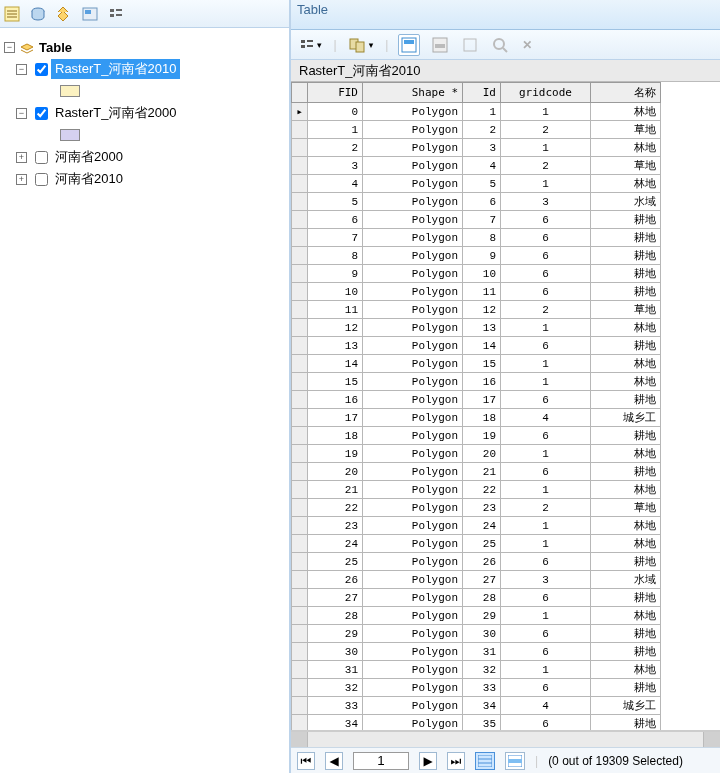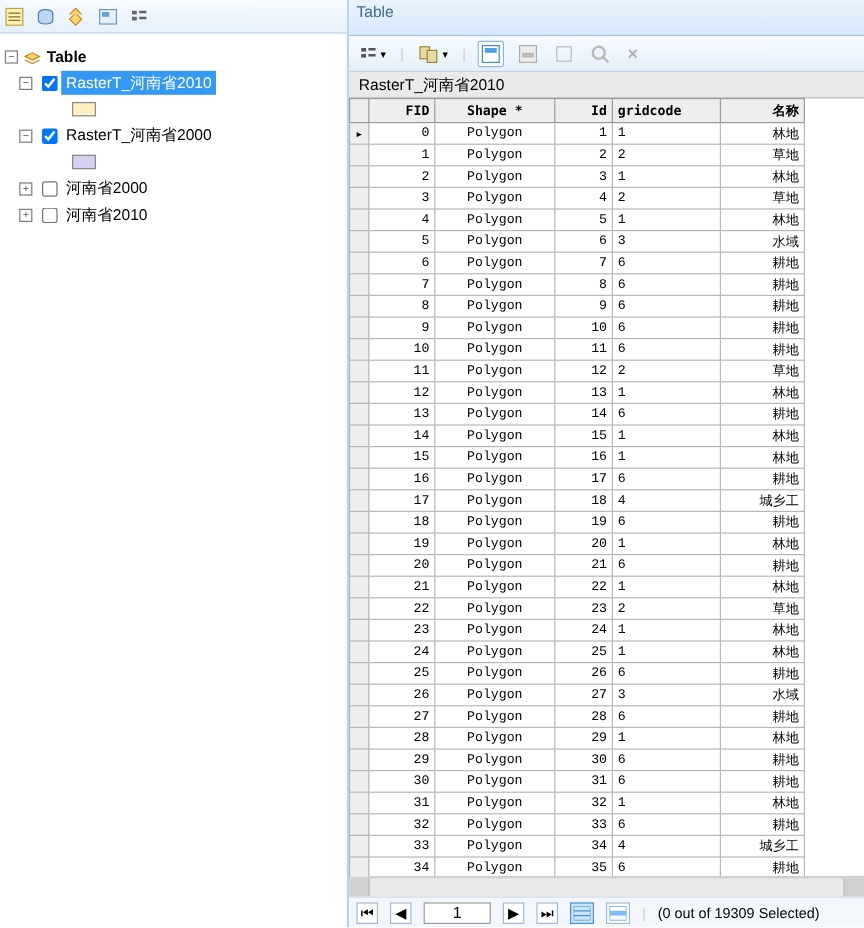--- a/index.html
+++ b/index.html
@@ -105,35 +105,35 @@
     border-bottom:1px solid #ccc;
   }
   table.attr {
     border-collapse: collapse;
     font-family: Consolas, "Courier New", monospace;
     font-size: 11px;
   }
   table.attr th {
     background:#eee;
     border:1px solid #9a9a9a;
-    font-weight: bold;
+    font-weight: normal;
     padding: 2px 4px;
     font-family: Consolas, monospace;
   }
   table.attr td {
     border:1px solid #b7b7b7;
     padding: 1px 4px;
     height: 16px;
   }
   .rowhdr { width:16px; background:#eee; border:1px solid #9a9a9a;}
   .rowptr { width:14px; background:#eee; border:1px solid #9a9a9a; text-align:center;}
   .col-fid { width:55px; text-align:right;}
-  .col-shape { width:100px; text-align:center;}
-  .col-id { width:48px; text-align:right;}
-  .col-grid { width:90px; text-align:left;}
+  .col-shape { width:100px; text-align:right;}
+  .col-id { width:38px; text-align:right;}
+  .col-grid { width:90px; text-align:center;}
   .col-name { width:70px; text-align:right;}
   .statusbar {
     height:26px;
     background:#f3f7fb;
     border-top:1px solid #c9d8e6;
     display:flex;
     align-items:center;
     padding: 0 6px;
     gap: 10px;
     font-size:12px;

